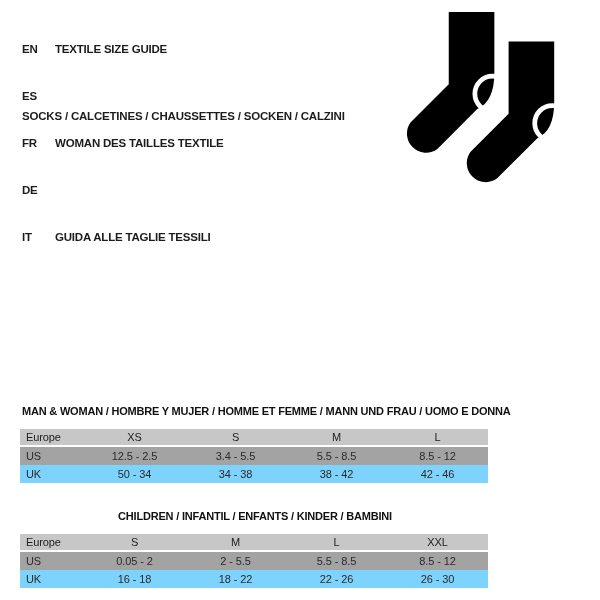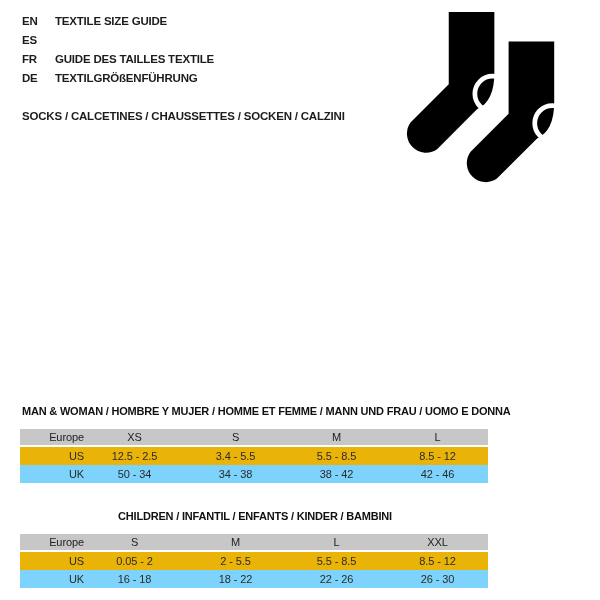--- a/index.html
+++ b/index.html
@@ -2,21 +2,21 @@
 <html><head>
 <meta charset="utf-8">
 <style>
   html,body { margin:0; padding:0; background:#ffffff; }
   .page {
     position:relative; width:600px; height:600px; background:#ffffff;
     font-family:"Liberation Sans", sans-serif; color:#1c1c1c; overflow:hidden;
   }
   
   .lang-block { position:absolute; left:22px; top:12px; }
-  .lang-row { display:flex; line-height:19px; font-size:11.5px; font-weight:bold; letter-spacing:-0.2px; }
+  .lang-row { display:flex; line-height:19px; font-size:11.5px; font-weight:bold; letter-spacing:-0.2px;margin-top:28px; }
   .lang-code { width:33px; flex:0 0 33px; }
   .category-line {
     position:absolute; left:22px; top:109px;
     font-size:11.5px; font-weight:bold; letter-spacing:-0.2px; line-height:15px;
   }
   
   .socks-icon { position:absolute; left:406px; top:12px; width:152px; height:174px; }
   
   .table-section { position:absolute; left:20px; width:470px; }
   .table-section.t1 { top:404px; }
@@ -24,44 +24,47 @@
   .table-title {
     margin:0 2px 10px 2px; font-size:11px; font-weight:bold;
     letter-spacing:-0.2px; line-height:15px; color:#111111; white-space:nowrap;text-align:center;
   }
   table.size-table { width:468px; border-collapse:separate; border-spacing:0; table-layout:fixed; }
   table.size-table th, table.size-table td {
     font-size:11px; font-weight:normal; padding:0; text-align:center;
     height:17px; vertical-align:middle; color:#2b2b2b; letter-spacing:-0.1px;
   }
   table.size-table thead th { background:#c7c7c7; color:#222222; border-bottom:2px solid #ffffff; height:16px; }
-  table.size-table .col-label { text-align:right; padding-left:6px; }
-  table.size-table tbody tr.row-even td { background:#eab308; height:18px;margin-left:16px; }
+  table.size-table .col-label { text-align:left; padding-left:6px; }
+  table.size-table tbody tr.row-even td { background:#a3a3a3; height:18px;margin-left:16px; }
   table.size-table tbody tr.row-odd td { background:#7dd3fc; height:18px; }
 </style>
 </head>
 <body>
 
 <div class="page">
 
   <div class="lang-block">
     <div class="lang-row">
       <span class="lang-code">EN</span>
       <span class="lang-label">TEXTILE SIZE GUIDE</span>
     </div>
     <div class="lang-row">
       <span class="lang-code">ES</span>
     </div>
     <div class="lang-row">
       <span class="lang-code">FR</span>
-      <span class="lang-label">GUIDE DES TAILLES TEXTILE</span>
+      <span class="lang-label">WOMAN DES TAILLES TEXTILE</span>
     </div>
     <div class="lang-row">
       <span class="lang-code">DE</span>
-      <span class="lang-label">TEXTILGRÖßENFÜHRUNG</span>
+    </div>
+    <div class="lang-row">
+      <span class="lang-code">IT</span>
+      <span class="lang-label">GUIDA ALLE TAGLIE TESSILI</span>
     </div>
   </div>
 
   <div class="category-line">SOCKS / CALCETINES / CHAUSSETTES / SOCKEN / CALZINI</div>
 
   <svg class="socks-icon" viewBox="0 0 160 183" xmlns="http://www.w3.org/2000/svg" aria-hidden="true">
 
     <g>
       <path d="M45,0 H93 V64 Q93,94 75,102 L33,144 A20,20 0 0 1 5,116 L45,76 Z" fill="#000000"></path>
       <circle cx="91" cy="86" r="18.5" fill="none" stroke="#ffffff" stroke-width="5"></circle>

